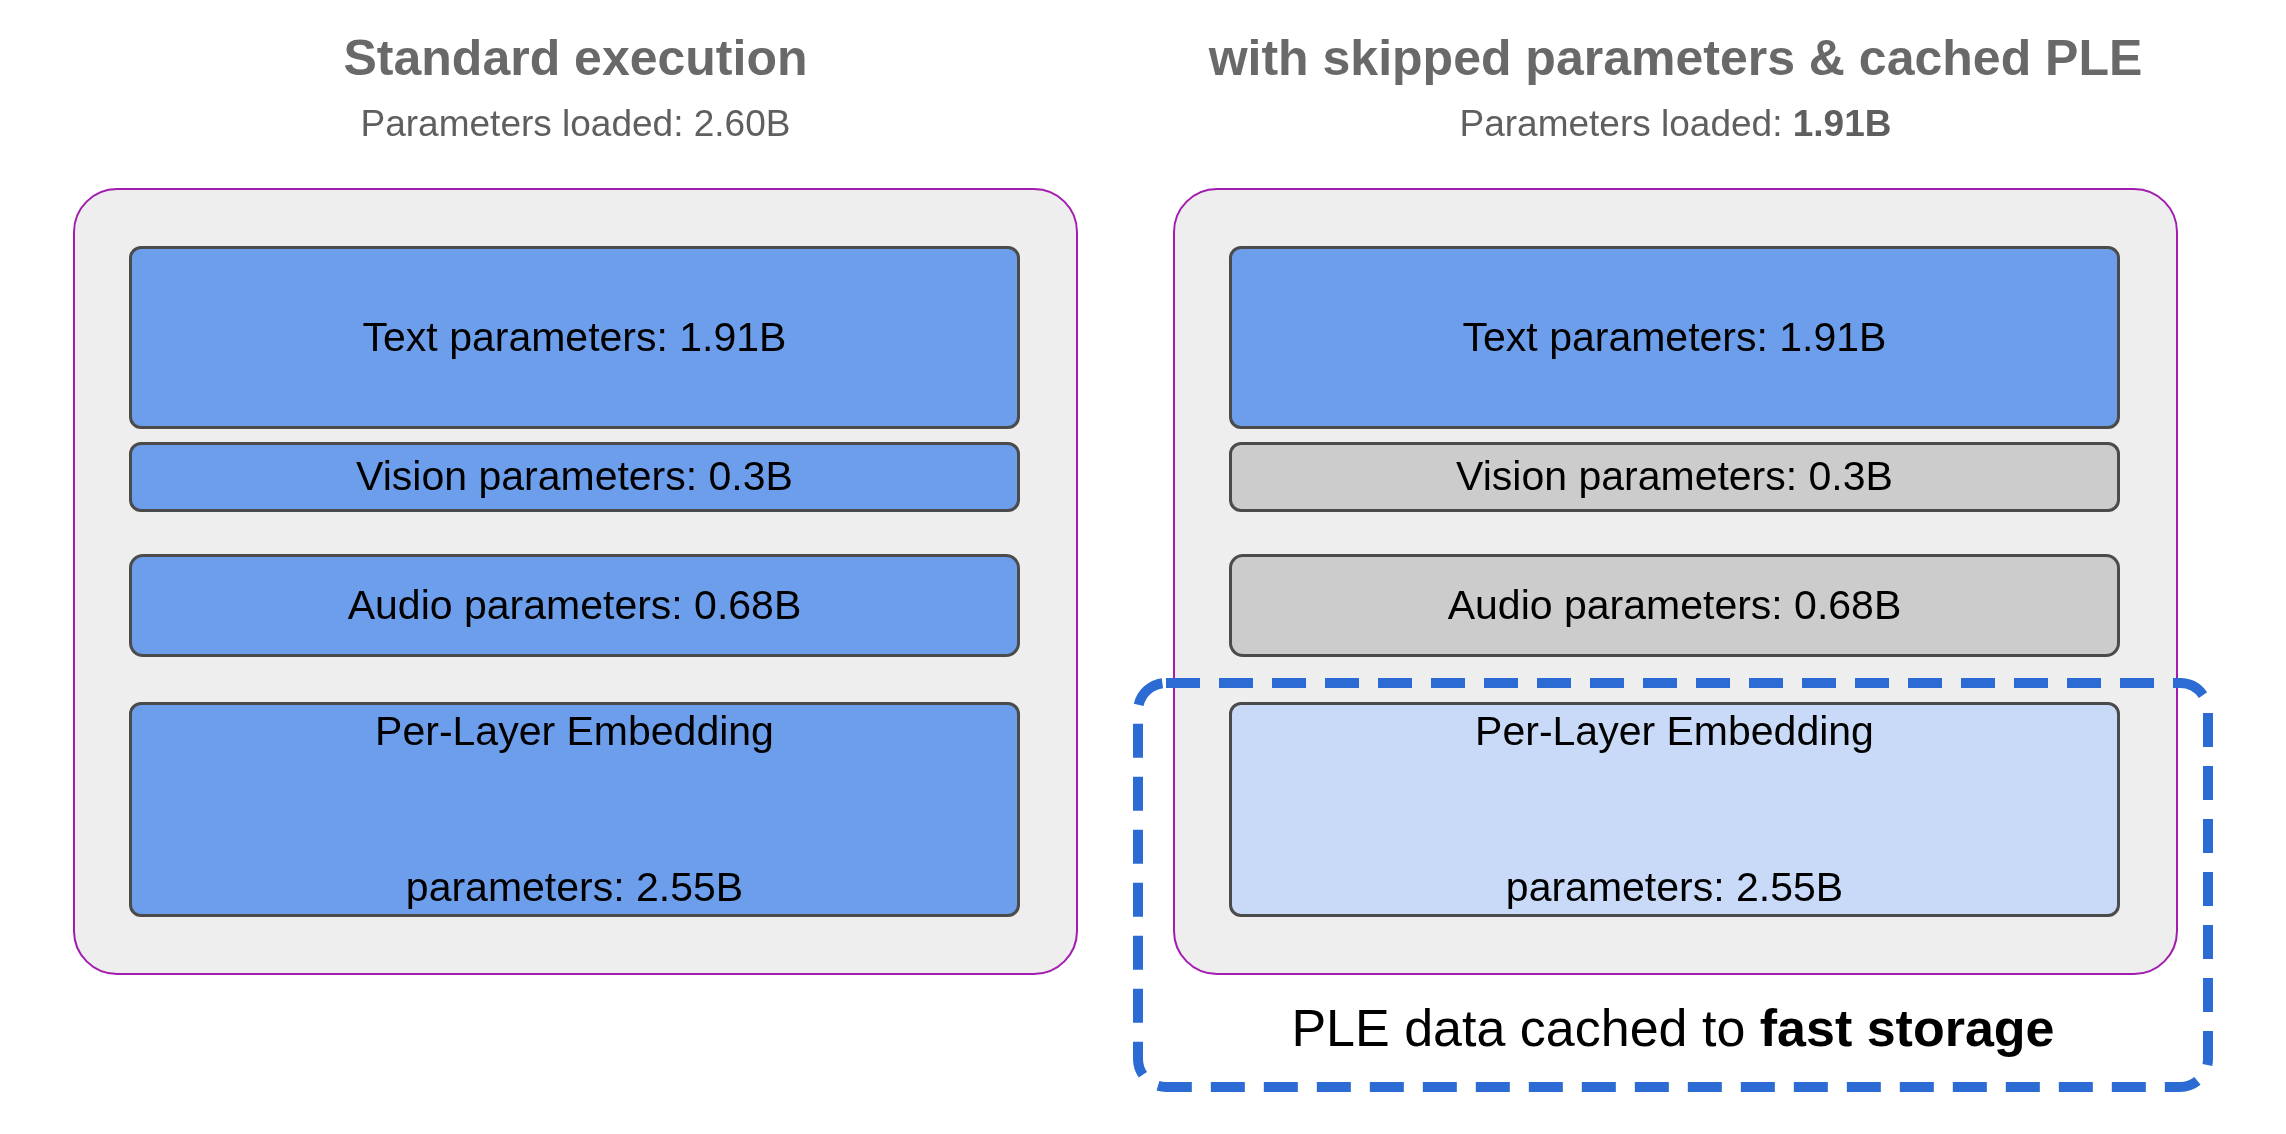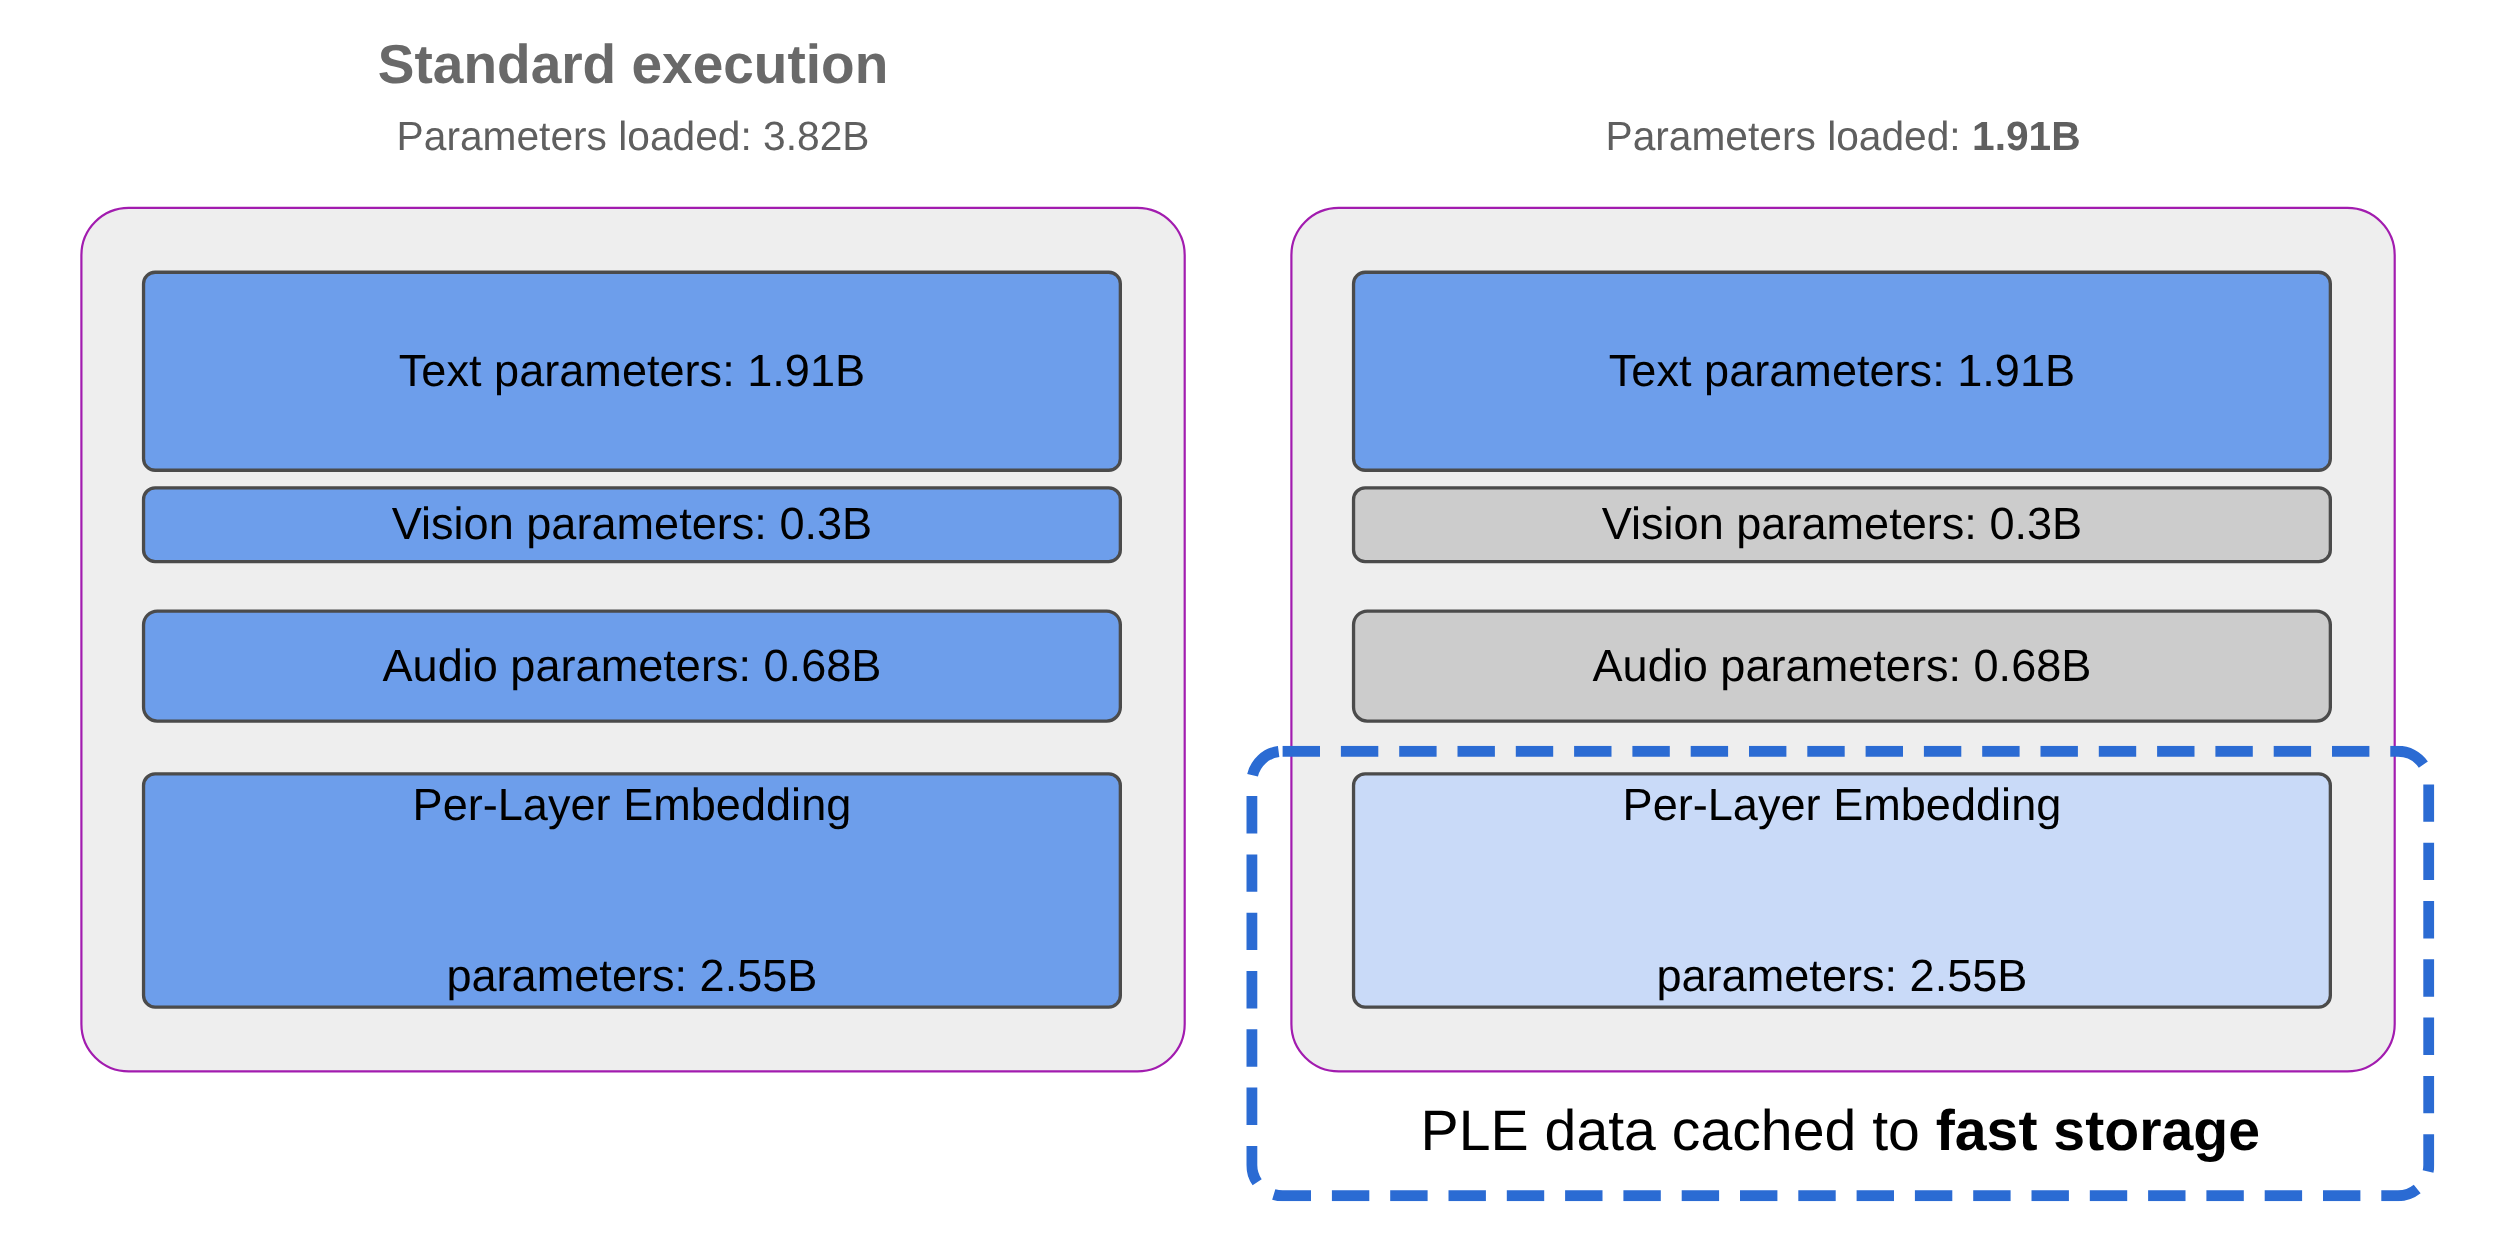--- a/index.html
+++ b/index.html
@@ -88,39 +88,40 @@
   .cache-caption .bold-val { font-weight: bold; }
 </style>
 </head>
 <body>
 
 <div class="stage">
 
   <div class="col-title left-col">Standard execution</div>
 
   <div class="col-subtitle left-col">
-    <span>Parameters loaded: </span><span>3.82B</span>
+    <span>Parameters loaded: </span><span>2.60B</span>
   </div>
 
   <div class="container left-col">
     <div class="block block-text" style="background-color: rgb(109, 158, 235);">
       <span>Text parameters: 1.91B</span>
     </div>
     <div class="block block-vision" style="background-color: rgb(109, 158, 235);">
       <span>Vision parameters: 0.3B</span>
     </div>
     <div class="block block-audio" style="background-color: rgb(109, 158, 235);">
       <span>Audio parameters: 0.68B</span>
     </div>
     <div class="block block-ple" style="background-color: rgb(109, 158, 235);">
       <span>Per-Layer Embedding</span>
       <span>parameters: 2.55B</span>
     </div>
   </div>
 
+  <div class="col-title right-col">with skipped parameters &amp; cached PLE</div>
 
   <div class="col-subtitle right-col">
     <span>Parameters loaded: </span><span class="bold-val">1.91B</span>
   </div>
 
   <div class="container right-col">
     <div class="block block-text" style="background-color: rgb(109, 158, 235);">
       <span>Text parameters: 1.91B</span>
     </div>
     <div class="block block-vision" style="background-color: rgb(204, 204, 204);">

